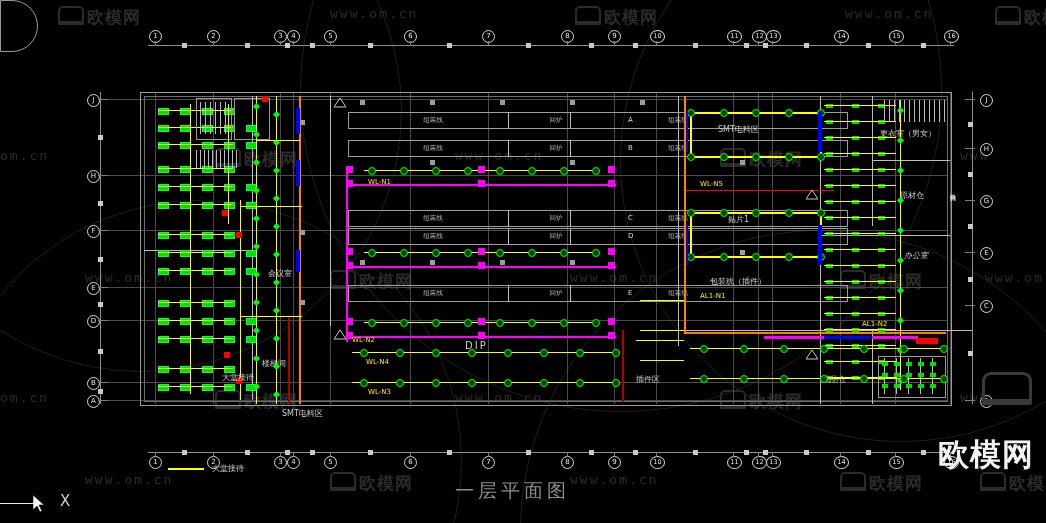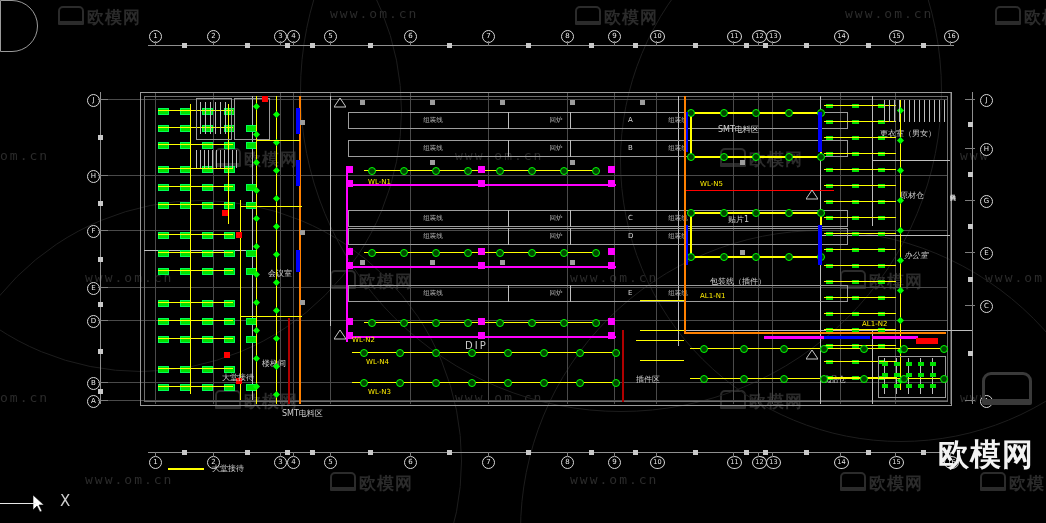--- a/index.html
+++ b/index.html
@@ -737,20 +737,21 @@
         <polygon points="0,9 6,0 12,9" fill="none" stroke="#c8c8c8" stroke-width="1"></polygon>
       </svg>
       <svg style="position:absolute;left:806px;top:190px;" width="12" height="10">
         <polygon points="0,9 6,0 12,9" fill="none" stroke="#c8c8c8" stroke-width="1"></polygon>
       </svg>
       <svg style="position:absolute;left:806px;top:350px;" width="12" height="10">
         <polygon points="0,9 6,0 12,9" fill="none" stroke="#c8c8c8" stroke-width="1"></polygon>
       </svg>
     </div>
 
+  <div class="title" style="left:455px;top:478px;">一层平面图</div>
 
   <div class="legend-line" style="left:168px;top:468px;width:36px;"></div>
   <div class="lbl cn" style="left:212px;top:463px;">大堂接待</div>
 
   <div id="brand-sofa"></div>
   <div id="brand">
     <div class="b1">欧模网</div>
   </div>
 
   <svg class="cursor" style="left:33px;top:495px;" width="16" height="18" viewBox="0 0 16 18">

